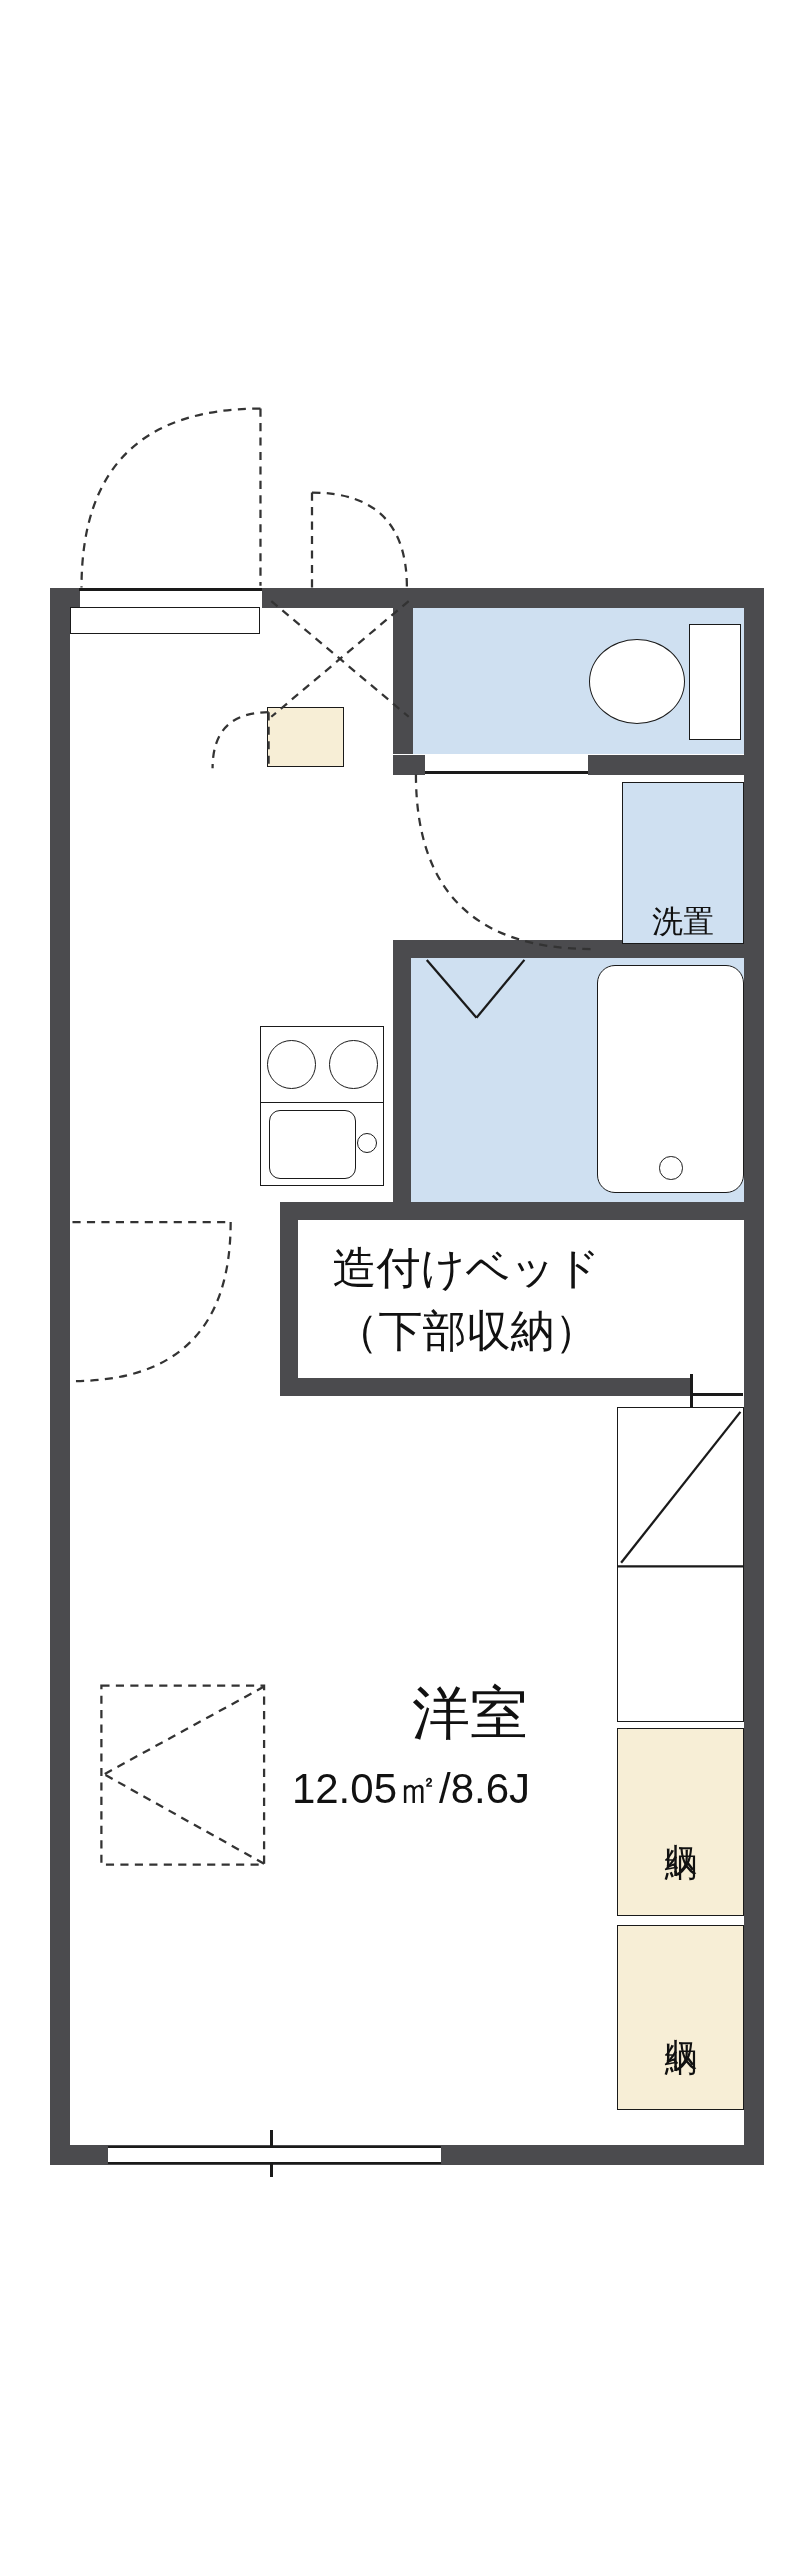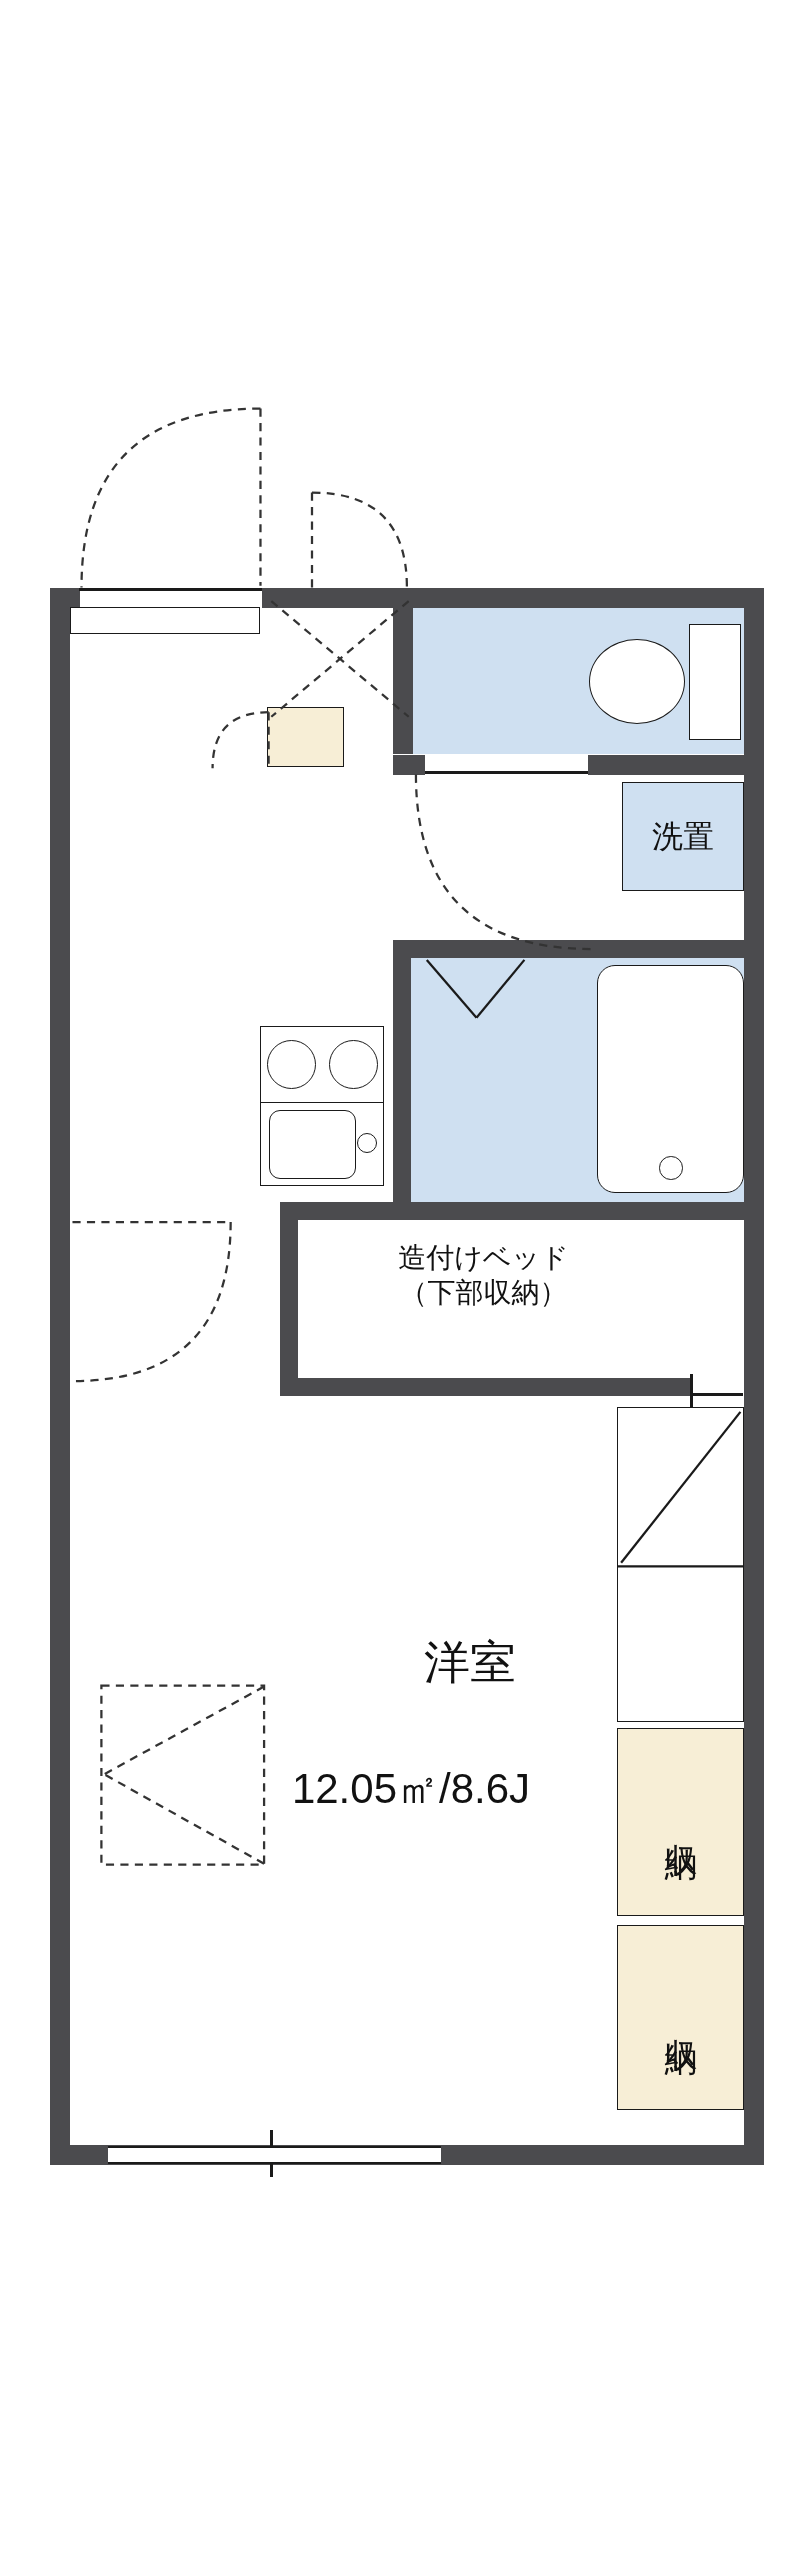--- a/index.html
+++ b/index.html
@@ -53,21 +53,21 @@
   <div class="thinline" style="left:691px;top:1393px;width:52px;height:2.7px;"></div>
   <div class="thinline" style="left:690px;top:1374px;width:2.7px;height:42px;"></div>
   <div class="thinline" style="left:270px;top:2130px;width:2.7px;height:47px;"></div>
 
   <div class="abs outlined" style="left:70px;top:607px;width:190px;height:27px;"></div>
   <div class="abs outlined-accent" style="left:267px;top:707px;width:77px;height:60px;"></div>
 
   <div class="abs outlined circle" style="left:589px;top:639px;width:96px;height:85px;z-index:2;"></div>
   <div class="abs outlined" style="left:689px;top:624px;width:52px;height:116px;z-index:3;"></div>
 
-  <div class="abs outlined-water flexcenter" style="left:622px;top:782px;width:122px;height:109px;z-index:2;">
+  <div class="abs outlined-water flexcenter" style="left:622px;top:782px;width:122px;height:162px;z-index:2;align-items:flex-end;">
     <span class="labeltext" style="font-size:31px;color:#111;">洗置</span>
   </div>
 
   <div class="abs outlined" style="left:260px;top:1026px;width:124px;height:78px;"></div>
   <div class="abs outlined circle" style="left:267px;top:1040px;width:49px;height:49px;"></div>
   <div class="abs outlined circle" style="left:329px;top:1040px;width:49px;height:49px;"></div>
   <div class="abs outlined" style="left:260px;top:1102px;width:124px;height:84px;"></div>
   <div class="abs outlined" style="left:269px;top:1110px;width:87px;height:69px;border-radius:11px;"></div>
   <div class="abs outlined circle" style="left:357px;top:1133px;width:20px;height:20px;"></div>
 
@@ -107,21 +107,21 @@
     <line class="solidline" x1="527" y1="1126" x2="580" y2="1062"></line>
 
     <line class="solidline" x1="683" y1="1733" x2="823" y2="1733"></line>
     <line class="solidline" x1="687" y1="1729" x2="819" y2="1562"></line>
 
     <rect class="dash" x="112" y="1865" width="180" height="198"></rect>
     <line class="dash" x1="292" y1="1866" x2="115" y2="1963"></line>
     <line class="dash" x1="292" y1="2062" x2="115" y2="1963"></line>
   </svg>
 
-  <div class="label" style="left:289px;top:1240px;width:389px;font-size:28px;">
+  <div class="label" style="left:272px;top:1240px;width:389px;font-size:44px;">
     <span style="display:block;">造付けベッド</span>
-    <span style="display:block;">（下部収納）</span>
+    <span style="display:block;margin-top:8px;">（下部収納）</span>
   </div>
-  <div class="label" style="left:289px;top:1634px;width:362px;font-size:46px;">洋室</div>
+  <div class="label" style="left:289px;top:1677px;width:362px;font-size:58px;">洋室</div>
   <div class="label" style="left:230px;top:1763px;width:362px;font-size:42px;">12.05㎡/8.6J</div>
 
 </div>
 
 
 </body></html>

